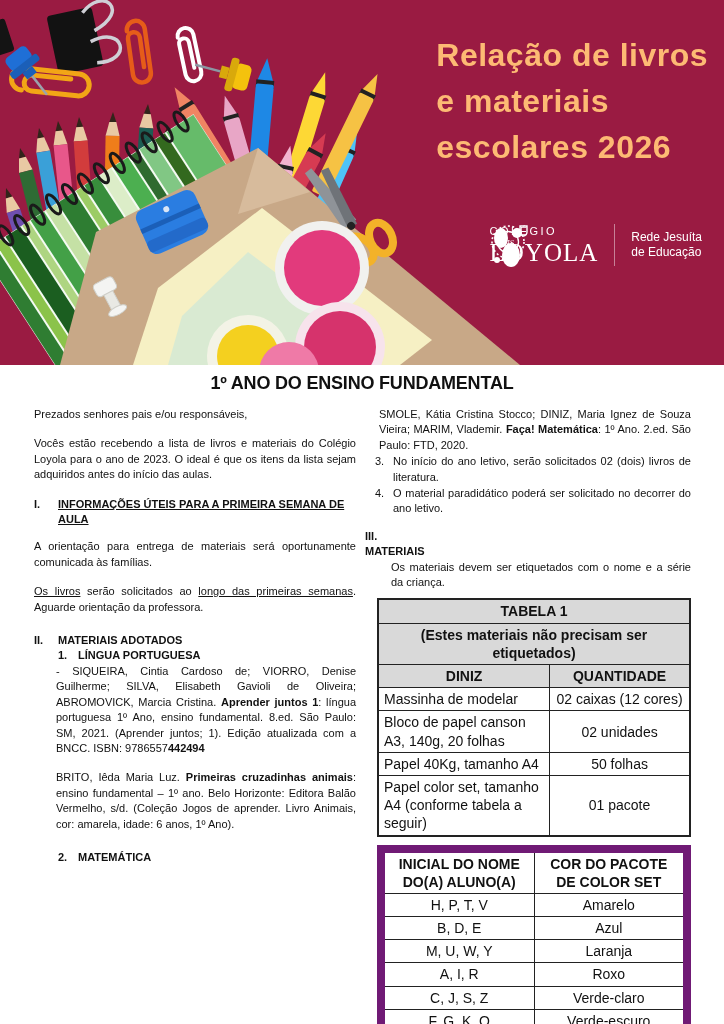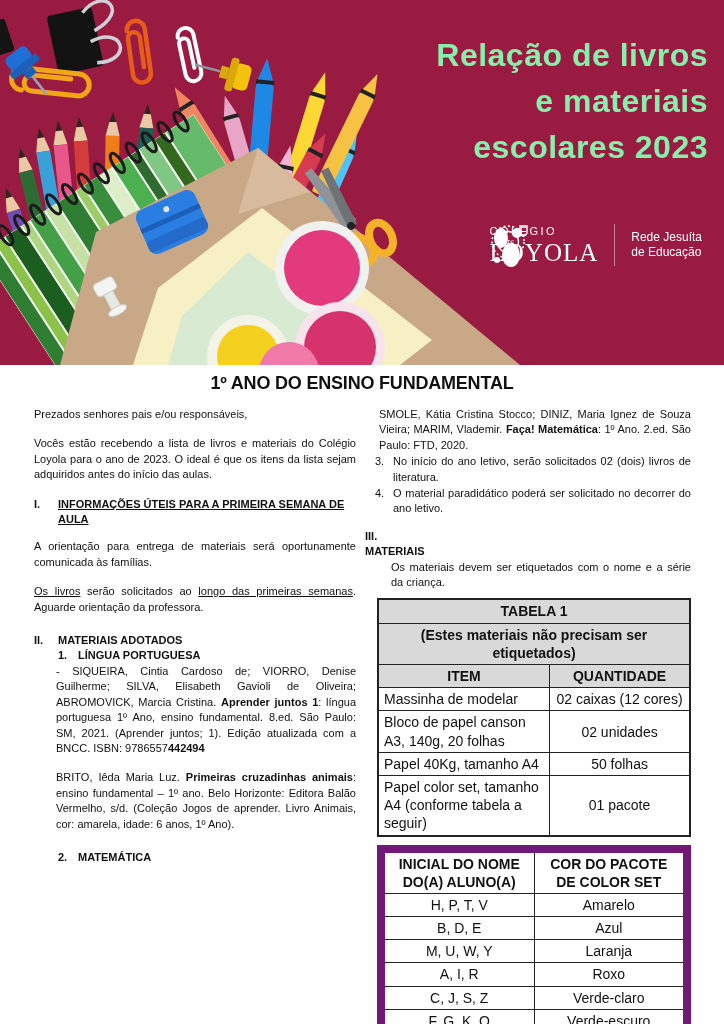--- a/index.html
+++ b/index.html
@@ -3,21 +3,21 @@
 <meta charset="utf-8">
 <style>
   * { margin:0; padding:0; box-sizing:border-box; }
   html,body { background:#fff; }
   body { font-family:"Liberation Sans", sans-serif; color:#111; }
   .page { position:relative; width:724px; height:1024px; background:#fff; overflow:hidden; }
 
   
   .banner { position:relative; width:724px; height:365px; background:#9A1B42; overflow:hidden; }
   .banner svg { position:absolute; left:0; top:0; }
-  .banner-title { position:absolute; top:32px; right:16px; text-align:right; color:#86efac;
+  .banner-title { position:absolute; top:32px; right:16px; text-align:left; color:#fdba74;
                   font-weight:bold; font-size:32px; line-height:46px; letter-spacing:.5px; }
   .logo { position:absolute; right:22px; top:224px; display:flex; align-items:center; gap:10px; color:#fff; }
   .logo-college { display:flex; flex-direction:column; line-height:1; }
   .logo-college .small { font-size:11px; letter-spacing:2.5px; margin-bottom:3px; }
   .logo-college .big { font-family:"Liberation Serif", serif; font-size:25px; letter-spacing:1px; }
   .logo-divider { width:1px; height:42px; background:rgba(255,255,255,.45); margin:0 6px; }
   .logo-network { font-size:12px; line-height:15px; }
 
   
   .doc-title { margin-top:8px; text-align:center; font-weight:bold; font-size:18px; letter-spacing:-.2px; }
@@ -258,21 +258,21 @@
           <circle cx="340" cy="347" r="36" fill="#d6336c"></circle>
         <circle cx="248" cy="356" r="41" fill="#f3f3e6"></circle>
           <circle cx="248" cy="356" r="31" fill="#f4d01f"></circle>
         <circle cx="289" cy="372" r="30" fill="#ef7aa7"></circle>
       </g>
     </svg>
 
     <div class="banner-title">
       <div>Relação de livros</div>
       <div>e materiais</div>
-      <div>escolares 2023</div>
+      <div>escolares 2026</div>
     </div>
 
     <div class="logo">
       <svg width="38" height="46" viewBox="0 0 38 46" aria-hidden="true">
         <ellipse cx="11" cy="14" rx="7" ry="10" fill="#fff"></ellipse>
         <ellipse cx="21" cy="31" rx="9" ry="12" fill="#fff"></ellipse>
         <circle cx="27" cy="9" r="5" fill="#fff"></circle>
         <path d="M30 2 h7 v6 a3.5 4 0 0 1 -7 0 z" fill="none" stroke="#fff" stroke-width="1.4"></path>
         <circle cx="7" cy="36" r="3" fill="#fff"></circle>
       </svg>
@@ -354,21 +354,21 @@
             <col style="width:45%">
           </colgroup>
         <thead>
           <tr>
               <td colspan="2" class="bar">TABELA 1</td>
             </tr>
           <tr>
               <td colspan="2" class="bar">(Estes materiais não precisam ser etiquetados)</td>
             </tr>
           <tr>
-            <th>ITEM</th>
+            <th>DINIZ</th>
             <th>QUANTIDADE</th>
           </tr>
         </thead>
         <tbody>
             <tr>
               <td>Massinha de modelar</td>
               <td>02 caixas (12 cores)</td>
             </tr>
             <tr>
               <td>Bloco de papel canson A3, 140g, 20 folhas</td>

